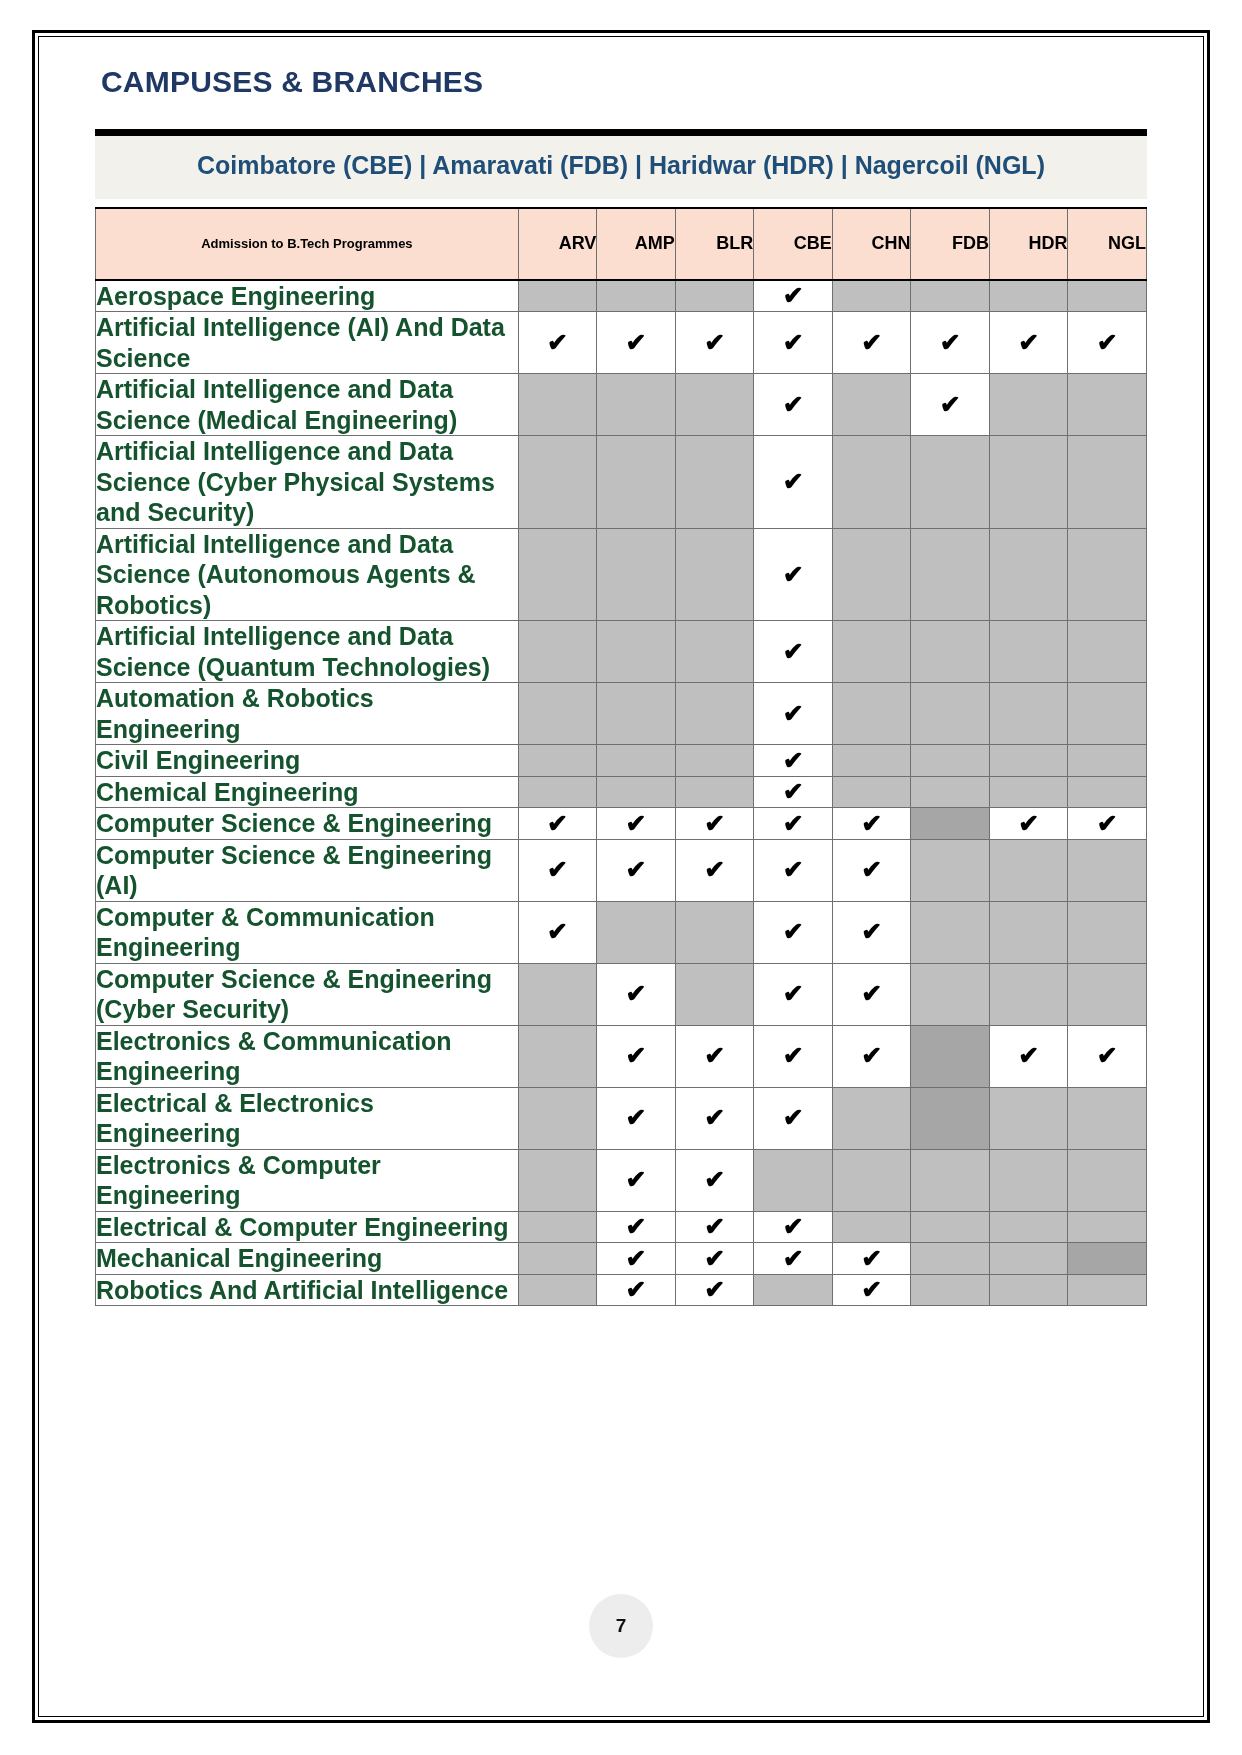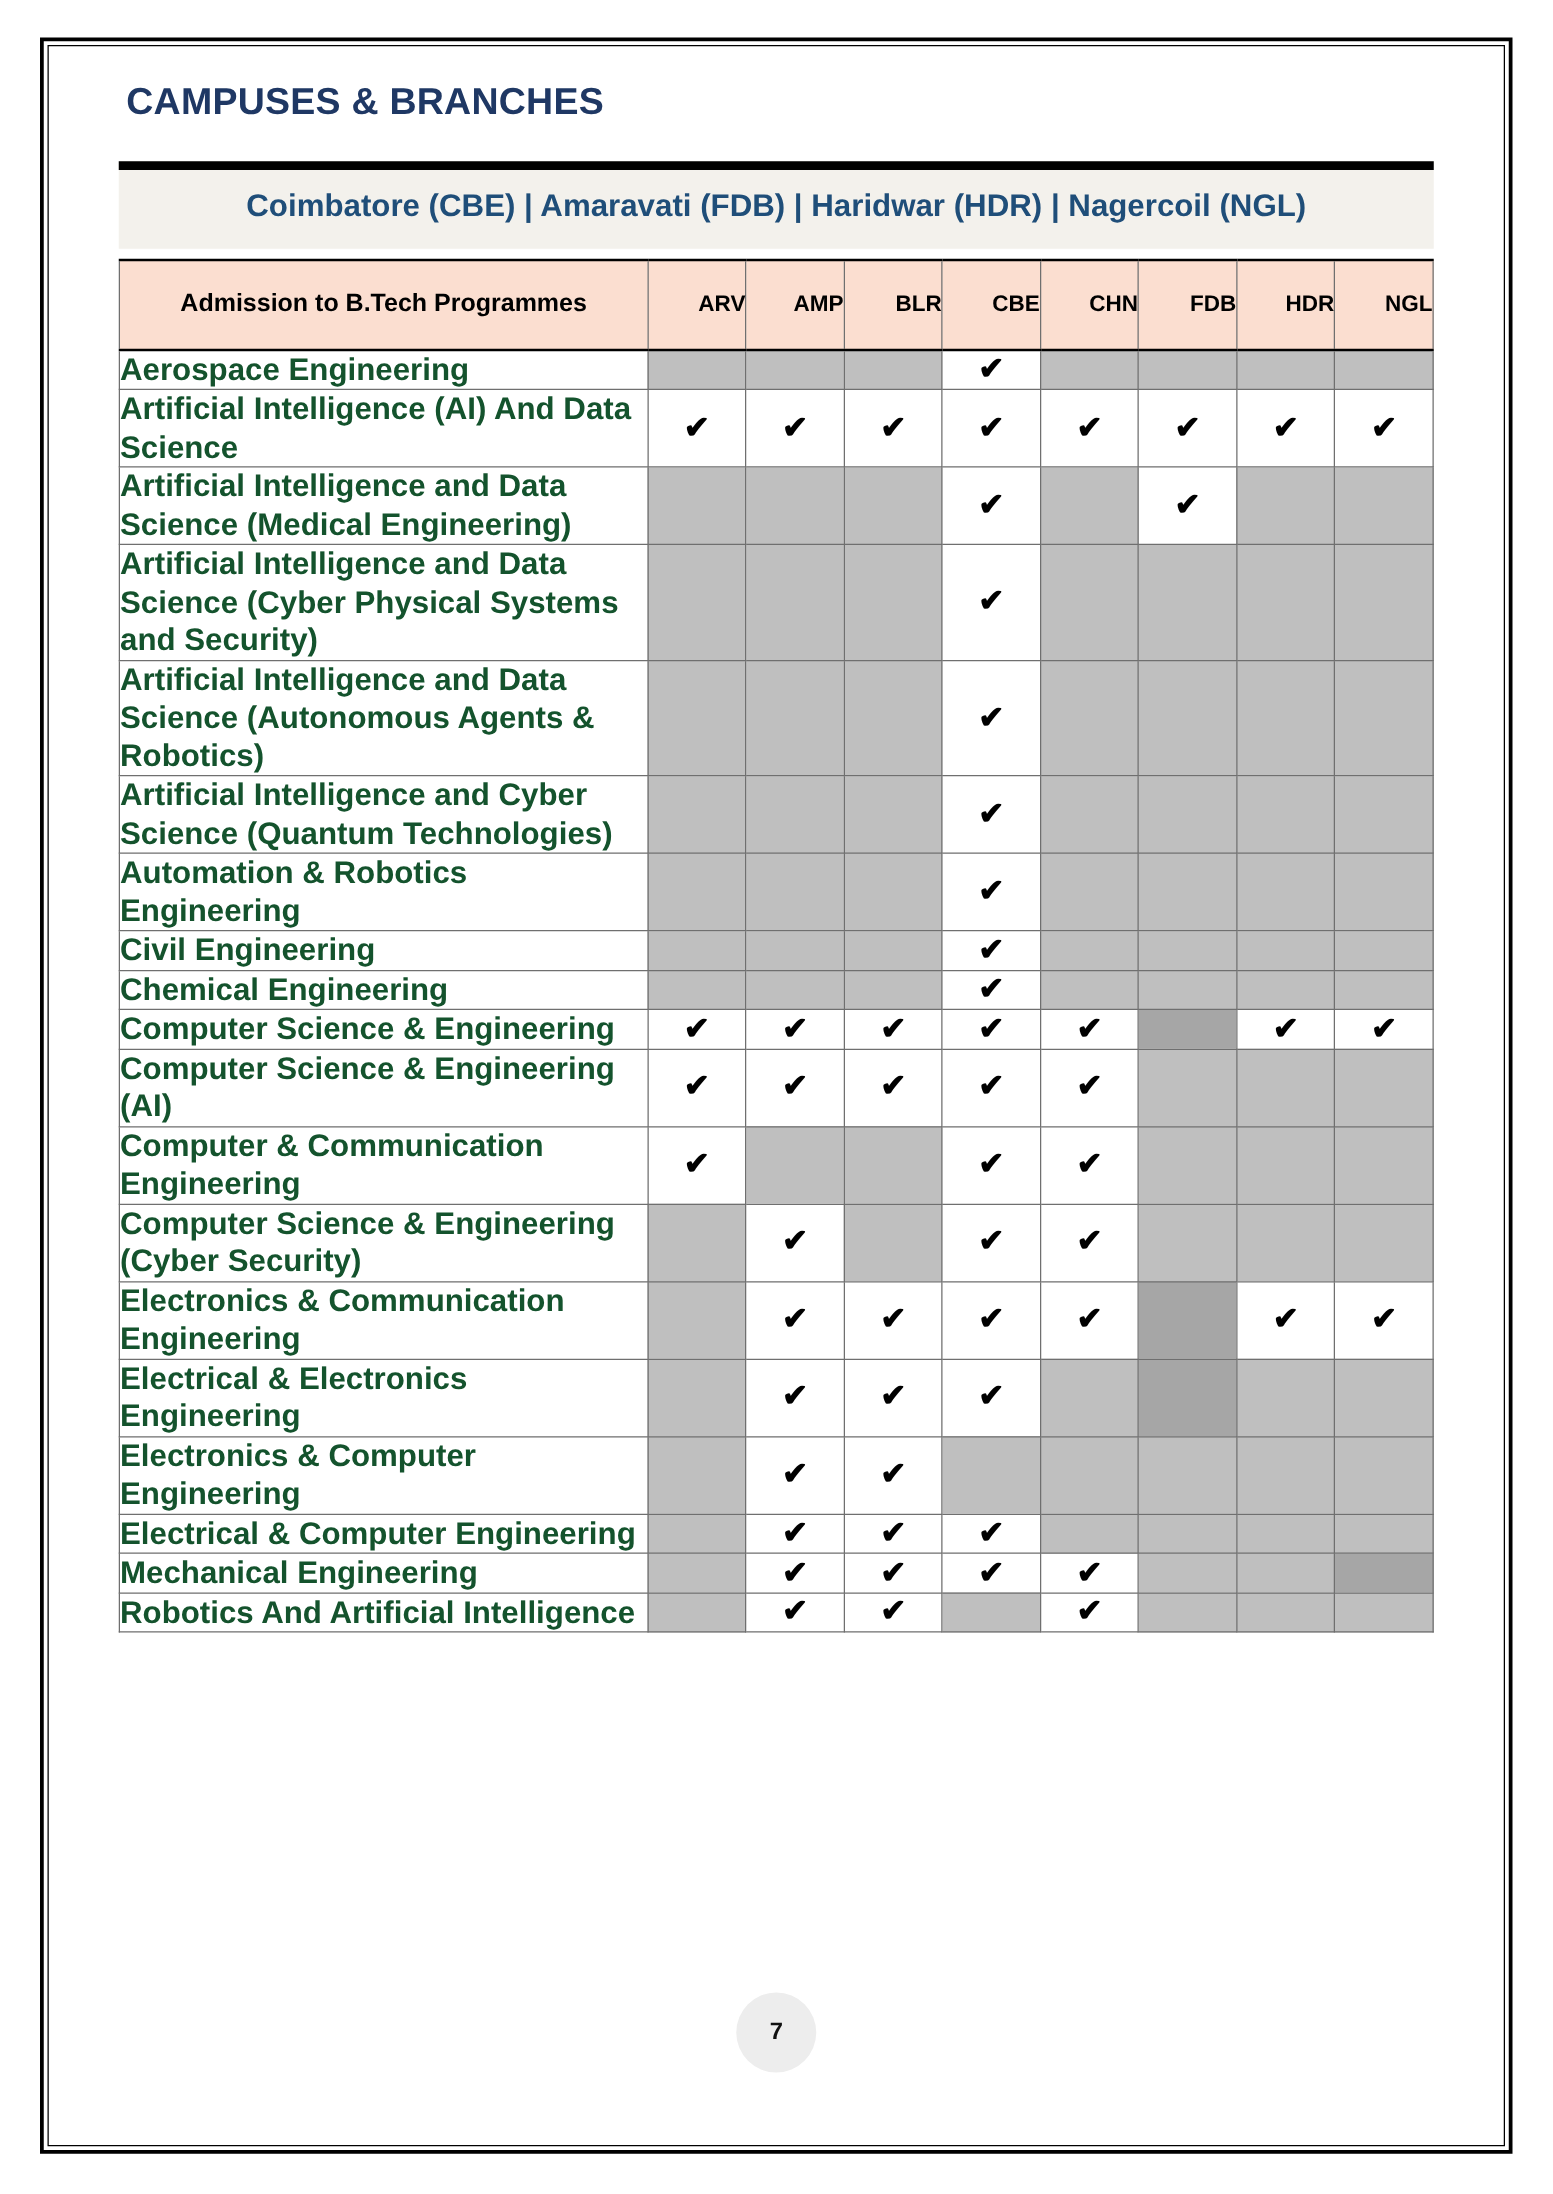--- a/index.html
+++ b/index.html
@@ -72,21 +72,21 @@
     border-bottom: 2px solid #000 !important;
     height: 72px;
     font-size: 18px;
     font-weight: bold;
     color: #000;
     text-align: right;
     vertical-align: middle;
   }
   thead th.prog-head {
     text-align: center;
-    font-size: 20px;
+    font-size: 13px;
     padding: 0 8px;
   }
   .col-prog { width: 420px; }
   .col-c { width: 78px; }
 
   td.prog {
     font-size: 25px;
     font-weight: bold;
     color: #14532d;
     line-height: 1.22;
@@ -210,21 +210,21 @@
               <td class="cell off"></td>
               <td class="cell off"></td>
               <td class="cell off"></td>
               <td class="cell"><span class="tick">✔</span></td>
               <td class="cell off"></td>
               <td class="cell off"></td>
               <td class="cell off"></td>
               <td class="cell off"></td>
             </tr>
             <tr>
-              <td class="prog">Artificial Intelligence and Cyber Science (Quantum Technologies)</td>
+              <td class="prog">Artificial Intelligence and Data Science (Quantum Technologies)</td>
               <td class="cell off"></td>
               <td class="cell off"></td>
               <td class="cell off"></td>
               <td class="cell"><span class="tick">✔</span></td>
               <td class="cell off"></td>
               <td class="cell off"></td>
               <td class="cell off"></td>
               <td class="cell off"></td>
             </tr>
             <tr>

